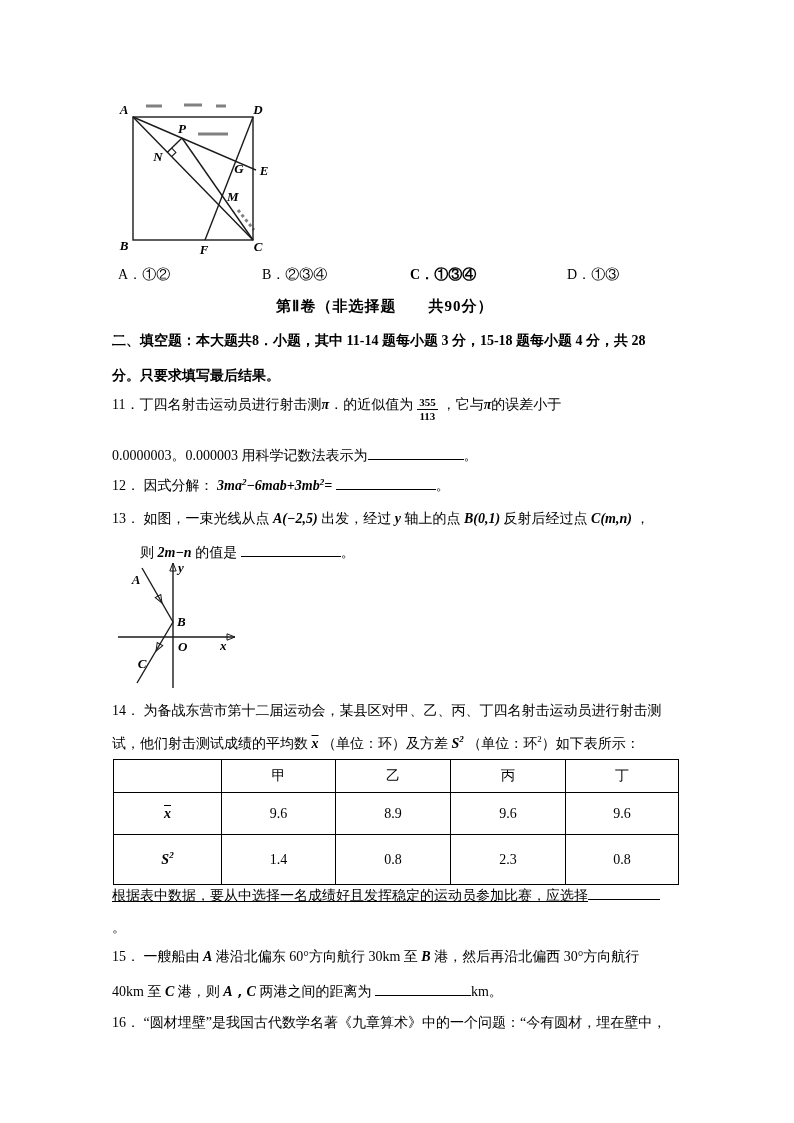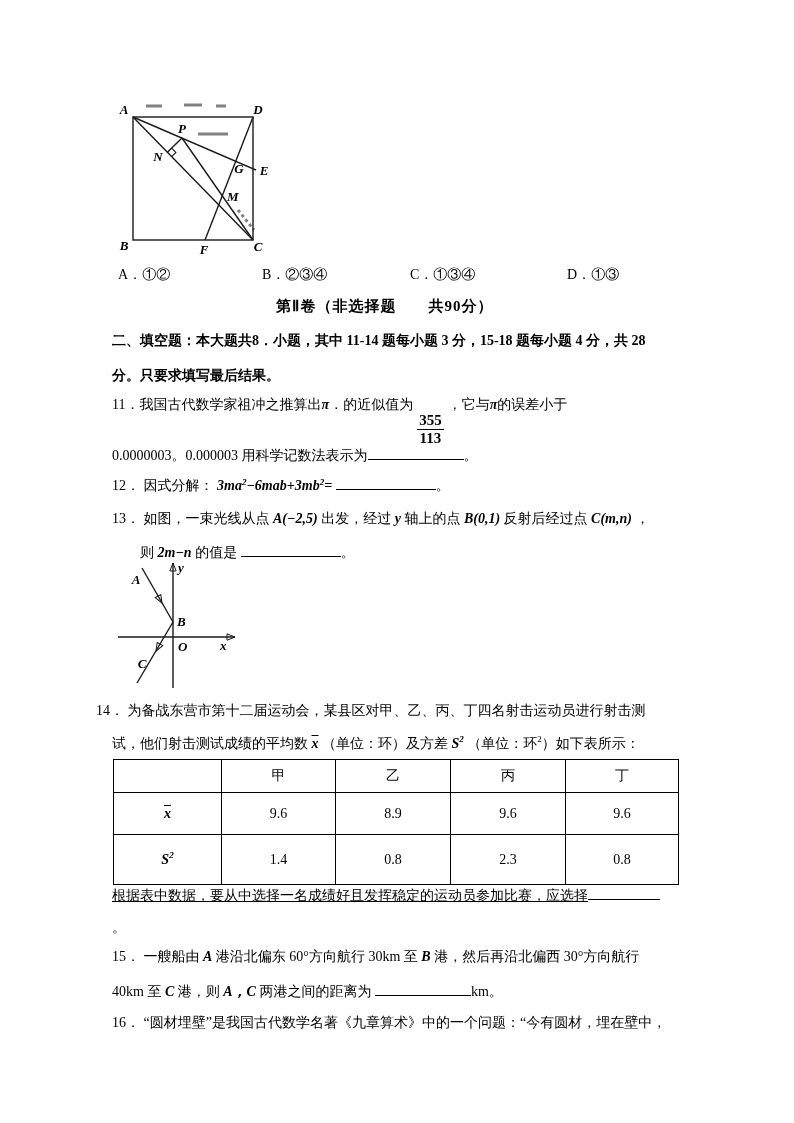--- a/index.html
+++ b/index.html
@@ -8,21 +8,21 @@
   .line{position:absolute;white-space:nowrap;font-size:14px;line-height:1.35;}
   .bold{font-weight:bold;}
   .math{font-style:italic;font-weight:bold;font-family:"Liberation Serif",serif;}
   .supb{font-style:italic;font-weight:bold;}
   sup{font-size:9px;line-height:0;}
   .blank{display:inline-block;border-bottom:1.2px solid #000;height:0.95em;vertical-align:baseline;}
   .b96{width:96px}.b100{width:100px}.b72{width:72px}
   .xbar{text-decoration:overline;}
   .q11line{display:flex;align-items:flex-start;}
   .frac{display:inline-flex;flex-direction:column;align-items:center;font-weight:bold;
-        font-size:15px;line-height:1.15;margin:16px 4px;}
+        font-size:11px;line-height:1.15;margin:0 4px;}
   .frac .fnum{border-bottom:1.6px solid #000;padding:0 2px;}
   table.score{border-collapse:collapse;table-layout:fixed;}
   table.score td{border:1.6px solid #000;text-align:center;vertical-align:middle;
         font-size:14px;padding:0;overflow:hidden;}
   .hdr{font-size:15px;letter-spacing:1px;margin-left:12px;}
   svg text{font-family:"Liberation Serif",serif;font-style:italic;font-weight:bold;font-size:13px;fill:#000;}
   svg line,svg polyline,svg rect,svg path{stroke:#1a1a1a;fill:none;}
 </style>
 </head>
 <body>
@@ -58,35 +58,35 @@
     <text x="52" y="71" text-anchor="middle">N</text>
     <text x="76" y="43" text-anchor="middle">P</text>
   </svg>
 
   <div class="line" style="left:118px;top:266px;">
     <span>A．</span><span>①②</span>
   </div>
   <div class="line" style="left:262px;top:266px;">
     <span>B．</span><span>②③④</span>
   </div>
-  <div class="line" style="left:410px;top:266px;">
+  <div class="line" style="left:410px;top:266px;font-weight:bold;">
     <span>C．</span><span>①③④</span>
   </div>
   <div class="line" style="left:567px;top:266px;">
     <span>D．</span><span>①③</span>
   </div>
 
   <div class="line bold hdr" style="left:264px;top:296px;">第Ⅱ卷（非选择题　　共90分）</div>
 
   <div class="line bold" style="left:112px;top:332px;">二、填空题：本大题共8．小题，其中 11-14 题每小题 3 分，15-18 题每小题 4 分，共 28</div>
   <div class="line bold" style="left:112px;top:367px;">分。只要求填写最后结果。</div>
 
   <div class="line q11line" style="left:112px;top:396px;height:42px;">
     <span>11．</span>
-    <span>我国古代数学家祖冲之推算出 </span>
+    <span>丁四名射击运动员进行射击测 </span>
     <span class="math">π</span>
     <span>．的近似值为</span>
     <span class="frac">
       <span class="fnum">355</span>
       <span class="fden">113</span>
     </span>
     <span>，它与 </span>
     <span class="math">π</span>
     <span> 的误差小于</span>
   </div>
@@ -134,21 +134,21 @@
       <path d="M0 0 L-8 -3.2 L-8 3.2 Z" transform="translate(44,95) rotate(120)"></path>
     </g>
     <text x="24" y="28" text-anchor="middle">A</text>
     <text x="65" y="70">B</text>
     <text x="30" y="112" text-anchor="middle">C</text>
     <text x="66" y="95">O</text>
     <text x="108" y="94">x</text>
     <text x="66" y="16">y</text>
   </svg>
 
-  <div class="line" style="left:96px;top:702px;">
+  <div class="line" style="left:112px;top:702px;">
     <span>14．</span>
     <span>为备战东营市第十二届运动会，某县区对甲、乙、丙、丁四名射击运动员进行射击测</span>
   </div>
   <div class="line" style="left:112px;top:735px;">
     <span>试，他们射击测试成绩的平均数</span>
     <span class="math xbar">x</span>
     <span>（单位：环）及方差 </span>
     <span class="math">S</span><sup class="supb">2</sup>
     <span>（单位：环</span><sup>2</sup><span>）如下表所示：</span>
   </div>

